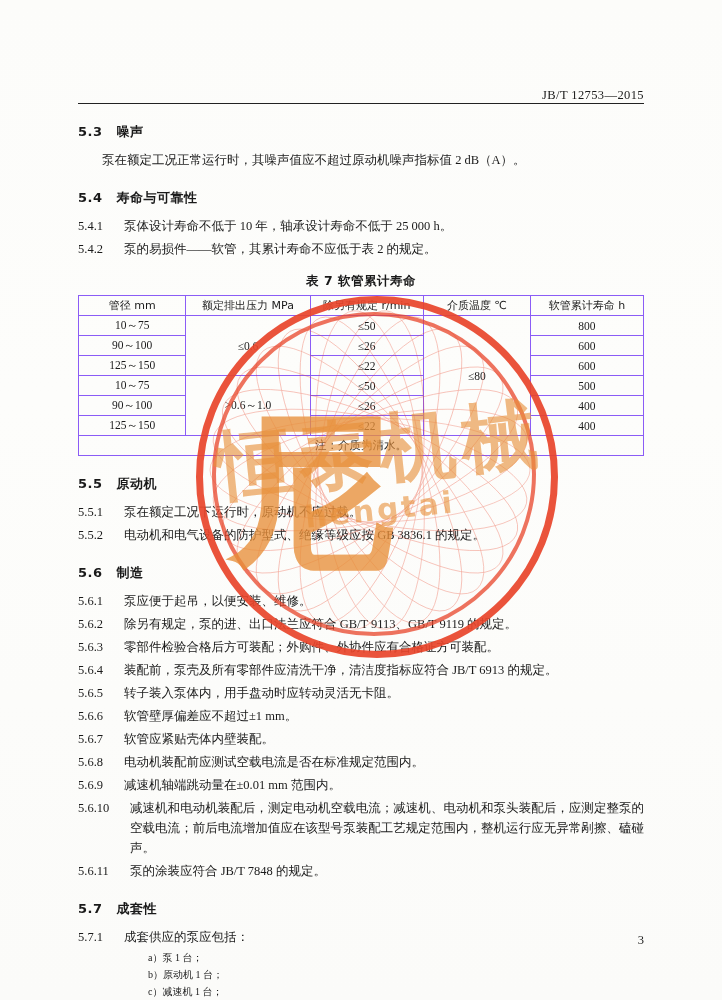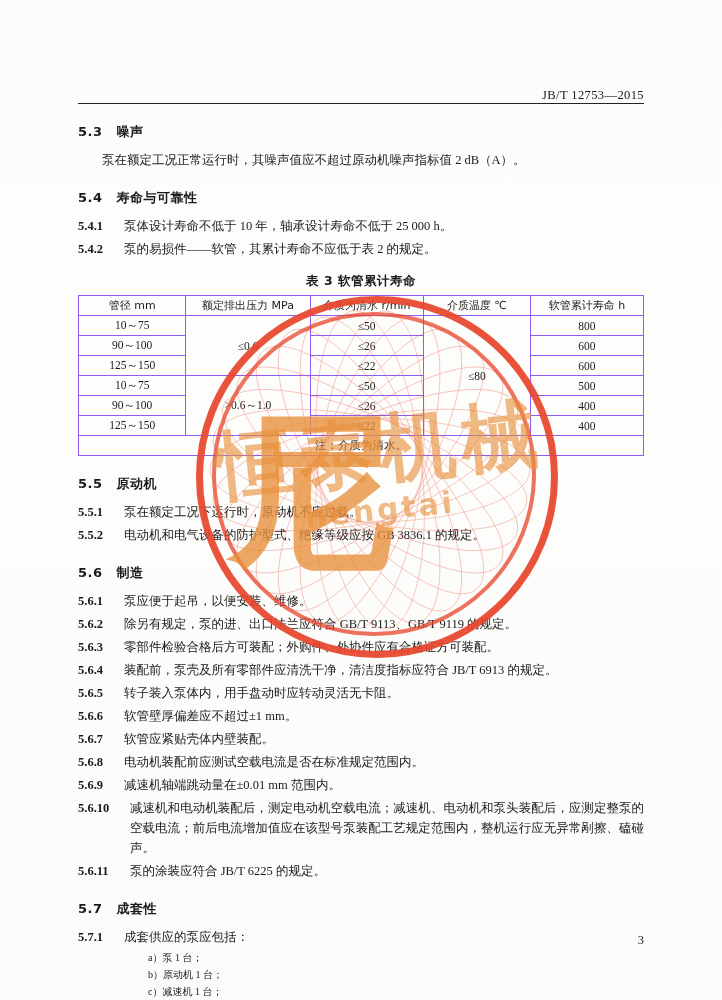--- a/index.html
+++ b/index.html
@@ -54,21 +54,20 @@
   .num-para {
     font-size: 12.5px;
     line-height: 1.6;
     margin: 3px 0;
     display: flex;
     align-items: flex-start;
   }
   .num-para .n {
     flex: 0 0 46px;
     font-family: "Liberation Serif", serif;
-    font-weight: bold;
   }
   .num-para .t {
     flex: 1 1 auto;
     text-align: justify;
   }
   .table-caption {
     text-align: center;
     font-size: 12.5px;
     font-weight: bold;
     margin: 14px 0 5px 0;
@@ -195,27 +194,27 @@
     </div>
     <div class="num-para">
       <span class="n">5.4.1</span>
       <span class="t">泵体设计寿命不低于 10 年，轴承设计寿命不低于 25 000 h。</span>
     </div>
     <div class="num-para">
       <span class="n">5.4.2</span>
       <span class="t">泵的易损件——软管，其累计寿命不应低于表 2 的规定。</span>
     </div>
 
-    <div class="table-caption">表 3  软管累计寿命</div>
+    <div class="table-caption">表 7  软管累计寿命</div>
     <table class="t2">
       <tbody>
           <tr>
         <th style="width:19%">管径  mm</th>
         <th style="width:22%">额定排出压力  MPa</th>
-        <th style="width:20%">介质为清水  r/min</th>
+        <th style="width:20%">除另有规定  r/min</th>
         <th style="width:19%">介质温度  ℃</th>
         <th style="width:20%">软管累计寿命  h</th>
       </tr>
       <tr>
         <td>10～75</td>
         <td rowspan="3">≤0.6</td>
         <td>≤50</td>
         <td rowspan="6">≤80</td>
         <td>800</td>
       </tr>
@@ -301,21 +300,21 @@
     <div class="num-para">
       <span class="n">5.6.9</span>
       <span class="t">减速机轴端跳动量在±0.01 mm 范围内。</span>
     </div>
     <div class="num-para">
       <span class="n" style="flex:0 0 52px">5.6.10</span>
       <span class="t">减速机和电动机装配后，测定电动机空载电流；减速机、电动机和泵头装配后，应测定整泵的空载电流；前后电流增加值应在该型号泵装配工艺规定范围内，整机运行应无异常剐擦、磕碰声。</span>
     </div>
     <div class="num-para">
       <span class="n" style="flex:0 0 52px">5.6.11</span>
-      <span class="t">泵的涂装应符合 JB/T 6225 的规定。</span>
+      <span class="t">泵的涂装应符合 JB/T 7848 的规定。</span>
     </div>
 
     <div class="sec-title">
       <span class="num">5.7</span><span>成套性</span>
     </div>
     <div class="num-para">
       <span class="n">5.7.1</span>
       <span class="t">成套供应的泵应包括：</span>
     </div>
     <div class="list-item">a）泵 1 台；</div>

